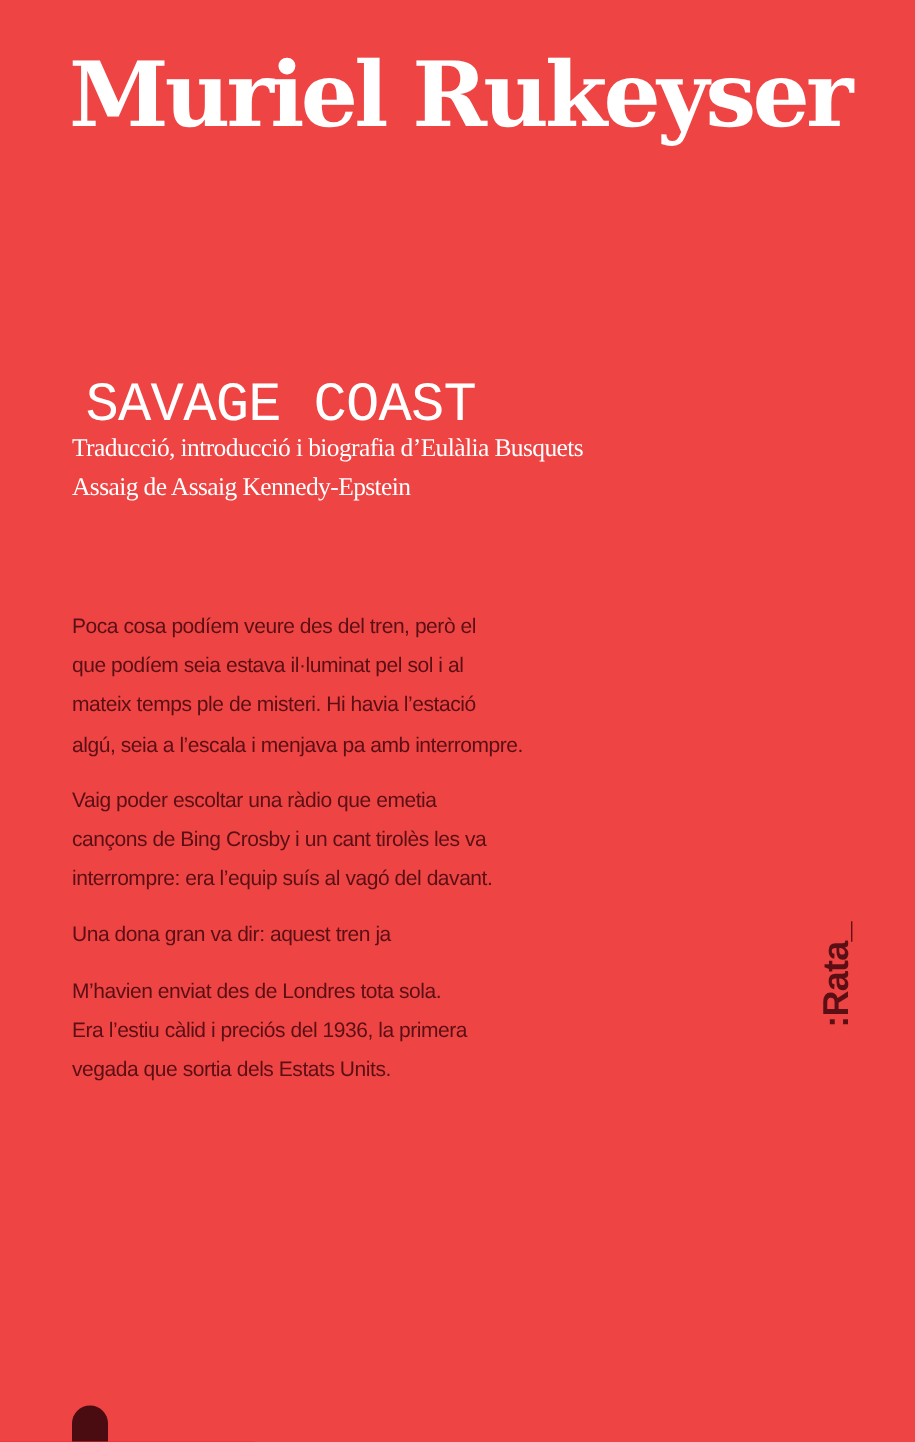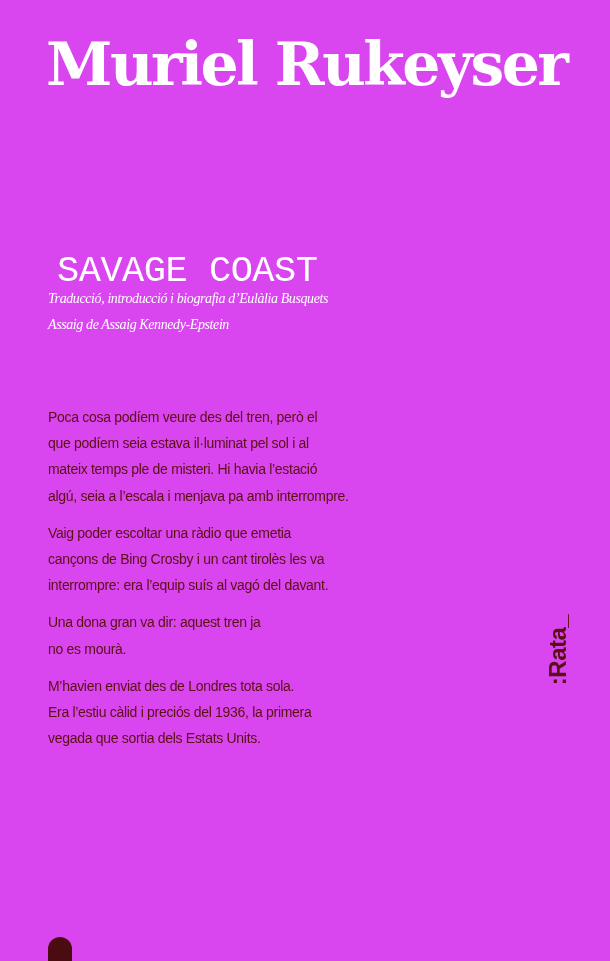--- a/index.html
+++ b/index.html
@@ -9,21 +9,21 @@
     body {
       width: 610px;
       height: 961px;
       background: #f42637;
       position: relative;
       overflow: hidden;
     }
     .cover {
       position: absolute;
       inset: 0;
-      background: #d946ef;
+      background: #ef4444;
     }
     .author {
       position: absolute;
       left: 46px;
       top: 34px;
       margin: 0;
       font-family: "DejaVu Serif", serif;
       font-weight: bold;
       font-size: 60px;
       letter-spacing: -2.5px;
@@ -43,22 +43,21 @@
       color: #ffffff;
       line-height: 1;
       white-space: nowrap;
     }
     .credits {
       position: absolute;
       left: 48px;
       top: 286px;
       margin: 0;
       font-family: "Liberation Serif", serif;
-      font-style: italic;
-      font-size: 14px;
+      font-size: 17px;
       color: #ffffff;
       line-height: 26px;
       letter-spacing: -0.4px;
     }
     .credits div { white-space: nowrap; }
     .excerpt {
       position: absolute;
       left: 48px;
       top: 404px;
       width: 460px;
@@ -123,21 +122,20 @@
       <span>mateix temps ple de misteri. Hi havia l’estació</span>
       <span>algú, seia a l’escala i menjava pa amb interrompre.</span>
     </p>
     <p>
       <span>Vaig poder escoltar una ràdio que emetia</span>
       <span>cançons de Bing Crosby i un cant tirolès les va</span>
       <span>interrompre: era l’equip suís al vagó del davant.</span>
     </p>
     <p>
       <span>Una dona gran va dir: aquest tren ja</span>
-      <span>no es mourà.</span>
     </p>
     <p>
       <span>M’havien enviat des de Londres tota sola.</span>
       <span>Era l’estiu càlid i preciós del 1936, la primera</span>
       <span>vegada que sortia dels Estats Units.</span>
     </p>
   </div>
 
   <div class="publisher-logo">:Rata_</div>
 

